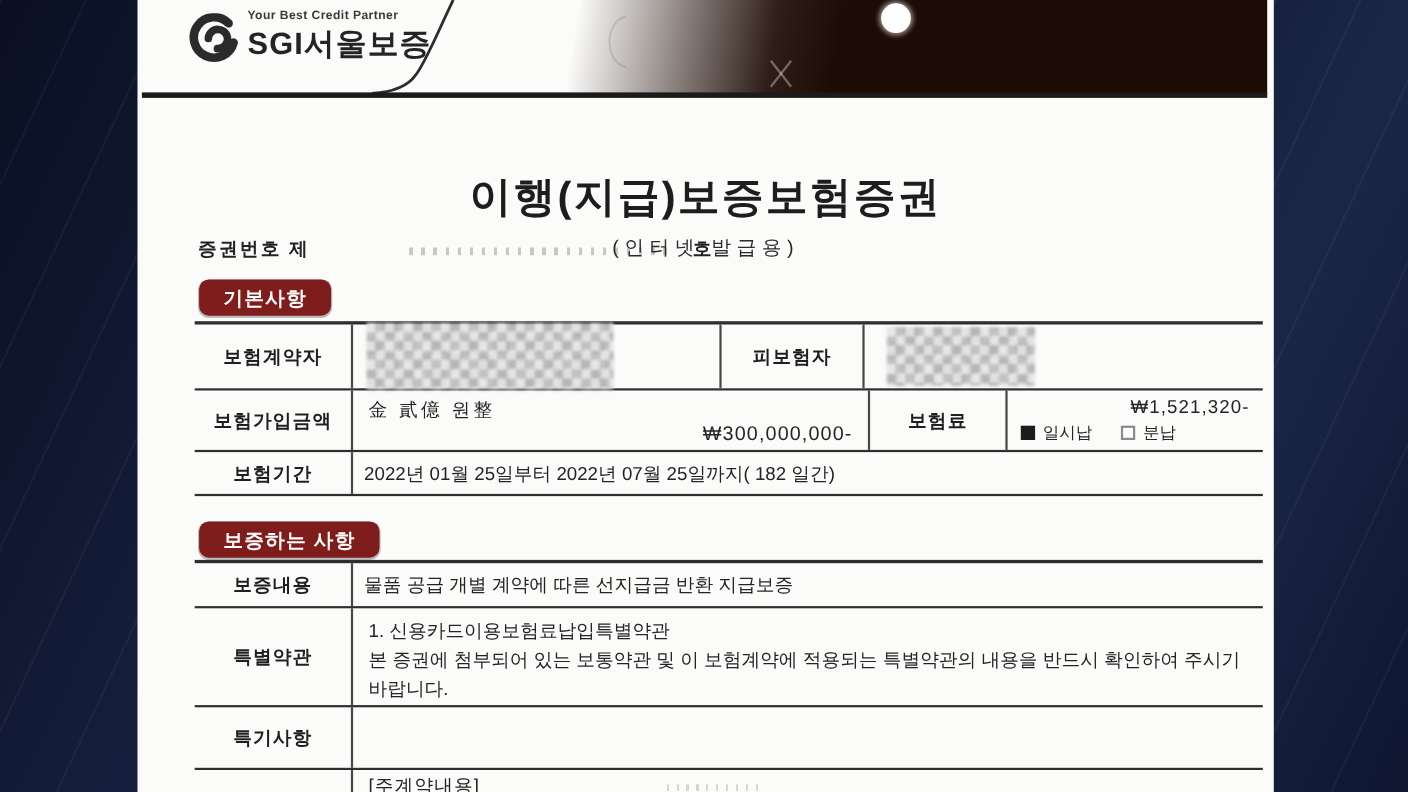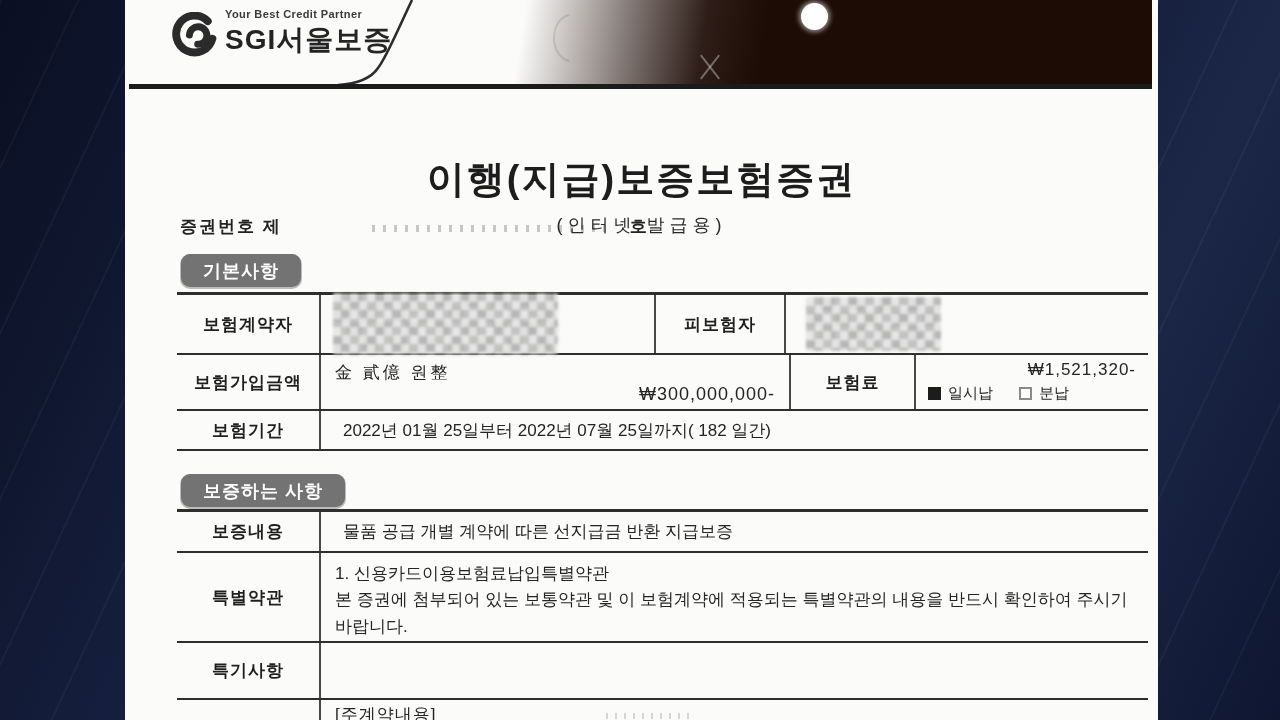--- a/index.html
+++ b/index.html
@@ -61,21 +61,21 @@
   .policy-line { position:absolute; top:215px; left:55px; display:flex; align-items:center; font-size:17px; font-weight:bold; color:#222; letter-spacing:2px; }
   .redact-strip {
     width:240px; height:7px; margin:4px 18px 0 90px;
     background:repeating-linear-gradient(90deg, rgba(40,40,40,0.45) 0 3px, rgba(0,0,0,0) 3px 11px);
     filter:blur(0.6px); opacity:0.55;
   }
 
   
   .badge {
     position:absolute; left:56px; height:33px; padding:0 22px;
-    background:#737373; color:#fdfdfd; border-radius:9px;
+    background:#7f1d1d; color:#fdfdfd; border-radius:9px;
     display:flex; align-items:center; justify-content:center;
     font-size:18px; font-weight:bold; letter-spacing:1px;
     box-shadow:0 1px 0 1px rgba(0,0,0,0.25);
   }
   .badge-basic { top:254px; }
   .badge-guarantee { top:474px; }
 
   
   .tbl { position:absolute; left:52px; right:10px; border-top:3px solid #2e2e2e; }
   .tbl-basic { top:292px; }
@@ -118,21 +118,21 @@
   .amount-hanja { font-size:17px; letter-spacing:3px; }
   .amount-number { text-align:right; font-size:18px; letter-spacing:1px; }
   .premium-cell { flex-direction:column; align-items:stretch; justify-content:space-between; padding:5px 12px 6px; }
   .premium-number { text-align:right; font-size:17px; letter-spacing:1px; }
   .pay-options { display:flex; align-items:center; gap:7px; font-size:15px; }
   .chk { width:13px; height:13px; flex:none; }
   .chk-filled { background:#1c1c1c; }
   .chk-empty { border:2px solid #8a8a8a; background:#fff; }
   .pay-gap { width:12px; }
 
-  .pad-left { padding-left:22px; }
+  .pad-left { padding-left:10px; }
   .terms-cell { flex-direction:column; align-items:flex-start; justify-content:flex-start; padding:8px 14px; line-height:1.55; }
   .footer-cell { align-items:flex-start; padding:3px 0 0 14px; font-size:17px; letter-spacing:1px; }
   .faint-marks {
     width:90px; height:6px; margin:10px 0 0 170px;
     background:repeating-linear-gradient(90deg, rgba(60,60,60,0.4) 0 2px, rgba(0,0,0,0) 2px 9px);
     filter:blur(0.6px); opacity:0.5;
   }
 </style>
 </head>
 <body>

